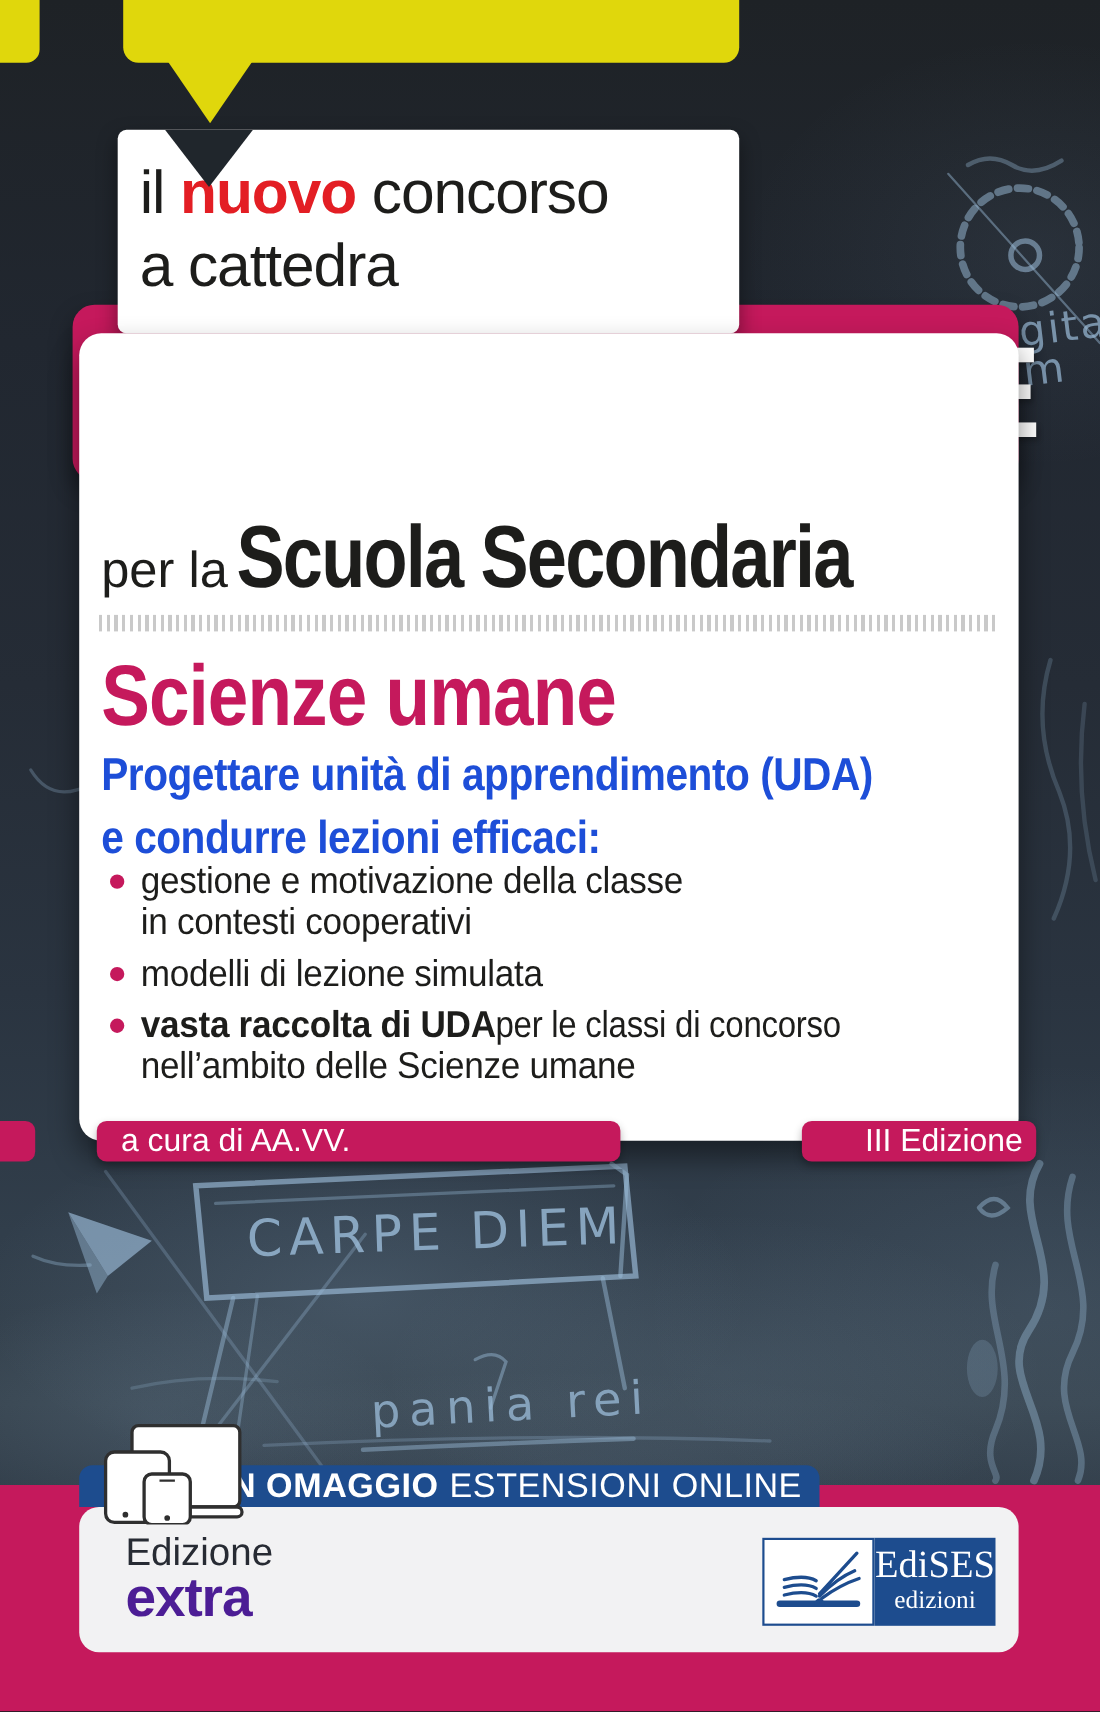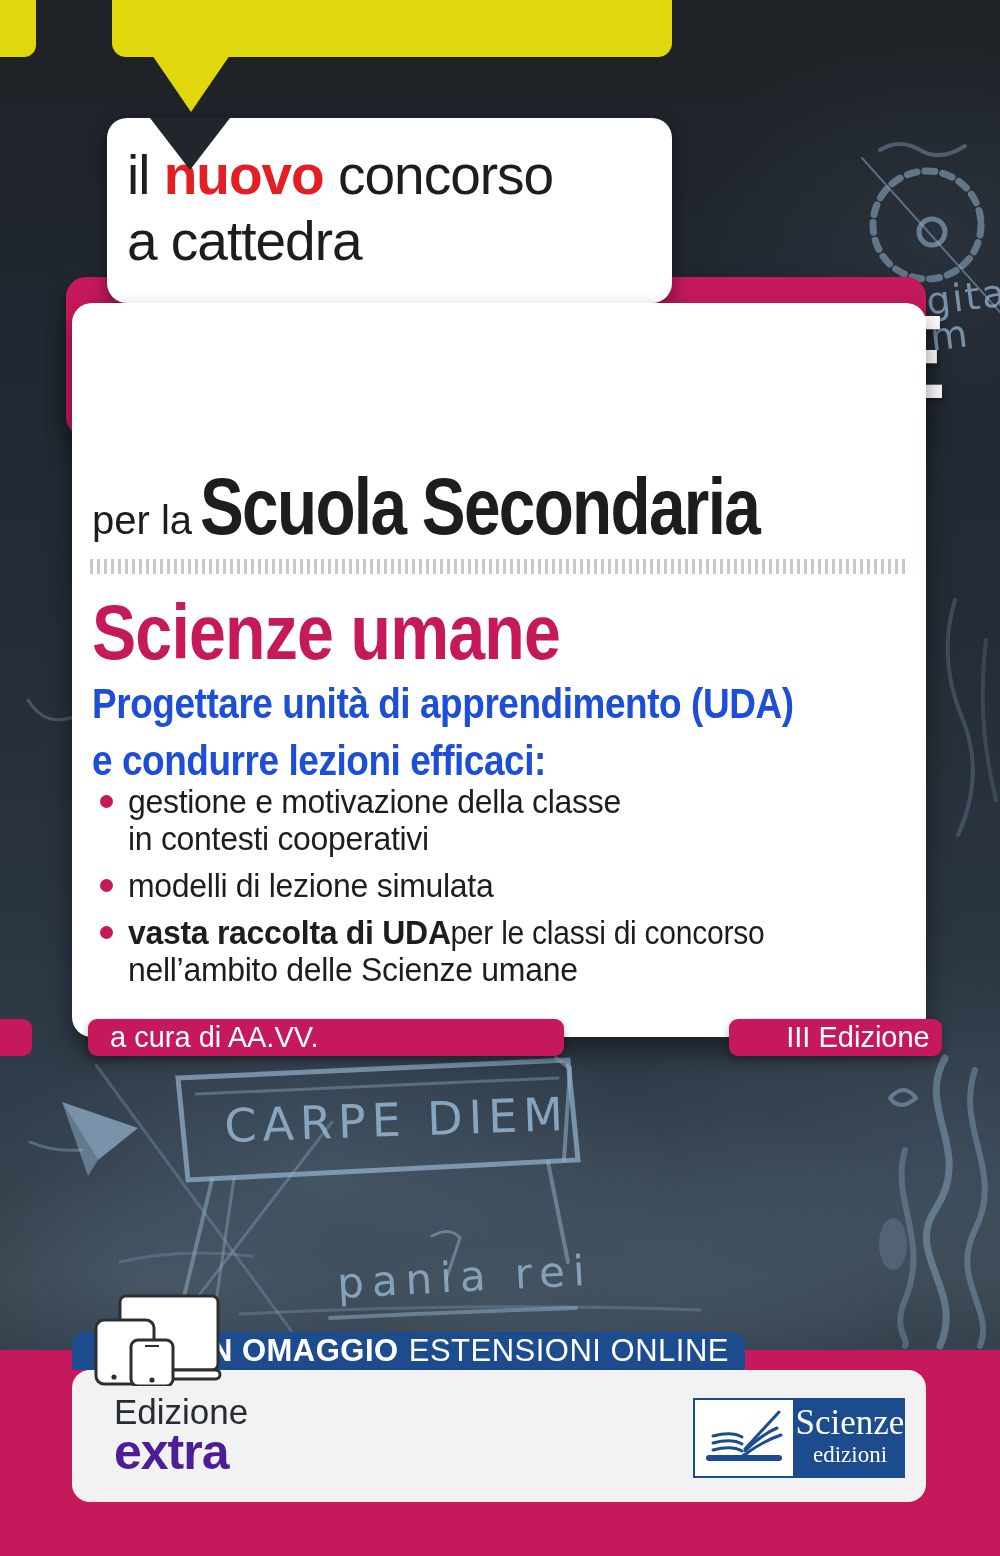--- a/index.html
+++ b/index.html
@@ -30,31 +30,31 @@
   
   .title-band{position:absolute;left:66px;top:277px;width:860px;height:160px;background:#c5195c;
     border-radius:20px;box-shadow:0 10px 20px rgba(0,0,0,.38);}
   .band-title{position:absolute;left:24px;top:0;height:160px;line-height:160px;white-space:nowrap;
     color:#fff;font-weight:700;font-size:118px;letter-spacing:-3px;
     transform:scaleX(.87);transform-origin:left center;
     text-shadow:3px 4px 5px rgba(0,0,0,.22);}
 
   
   .logo-bubble{position:absolute;left:107px;top:118px;width:565px;height:185px;background:#fff;
-    border-radius:20px;box-shadow:0 8px 18px rgba(0,0,0,.4);}
+    border-radius:8px;box-shadow:0 8px 18px rgba(0,0,0,.4);}
   .logo-notch{position:absolute;left:150px;top:118px;width:80px;height:52px;background:#20262c;
     clip-path:polygon(0 0,100% 0,50% 100%);}
   .logo-text{position:absolute;left:20px;top:24px;font-size:55px;line-height:66px;color:#1d1d1b;letter-spacing:-1px;}
   .logo-text .hl{color:#e31e24;font-weight:700;}
 
   
   .main-card{position:absolute;left:72px;top:303px;width:854px;height:734px;background:#fff;
     border-radius:20px;box-shadow:0 14px 26px rgba(0,0,0,.45);}
   .subtitle{position:absolute;left:20px;top:158px;white-space:nowrap;color:#1d1d1b;}
-  .subtitle .pre{font-size:40px;font-weight:400;margin-right:8px;text-align:center;}
+  .subtitle .pre{font-size:46px;font-weight:400;margin-right:8px;text-align:center;}
   .subtitle .main{display:inline-block;font-size:80px;font-weight:700;letter-spacing:-2px;
     transform:scaleX(.82);transform-origin:left center;}
   .dotted-rule{position:absolute;left:18px;right:18px;top:256px;height:15px;
     background:repeating-linear-gradient(to right,#c9c9c9 0 3px,transparent 3px 7px);}
   .subject{position:absolute;left:20px;top:284px;}
   .subject span{display:inline-block;font-size:78px;font-weight:700;color:#c5195c;letter-spacing:-1px;
     transform:scaleX(.85);transform-origin:left center;white-space:nowrap;}
   .intro{position:absolute;left:20px;top:372px;color:#1d4ed8;font-weight:700;font-size:42px;line-height:57px;}
   .intro .ln{display:block;}
   .intro .ln span{display:inline-block;transform:scaleX(.88);transform-origin:left center;white-space:nowrap;letter-spacing:-.5px;}
@@ -207,21 +207,21 @@
             <path d="M18,43 C30,40 40,40 47,44" stroke-width="3"></path>
             <path d="M18,36 C30,33 40,33 47,37" stroke-width="3"></path>
             <path d="M50,51 C60,41 70,33 82,28" stroke-width="3"></path>
             <path d="M52,53 C63,45 74,39 86,35" stroke-width="3"></path>
             <path d="M50,49 L84,12" stroke-width="3"></path>
             <path d="M47,58 q3,-6 6,0" stroke-width="4"></path>
           </g>
         </svg>
       </div>
       <div class="pub-blue">
-        <span class="pub-name">Scienze</span>
+        <span class="pub-name">EdiSES</span>
         <span class="pub-tag">edizioni</span>
       </div>
     </div>
   </div>
 
   <svg class="devices" width="128" height="92" viewBox="0 0 128 92">
     <g stroke="#2f2f2f" stroke-width="3" fill="#fff">
       <rect x="26" y="2" width="98" height="74" rx="6"></rect>
       <rect x="16" y="76" width="110" height="9" rx="4.5"></rect>
       <rect x="2" y="26" width="58" height="64" rx="8"></rect>

